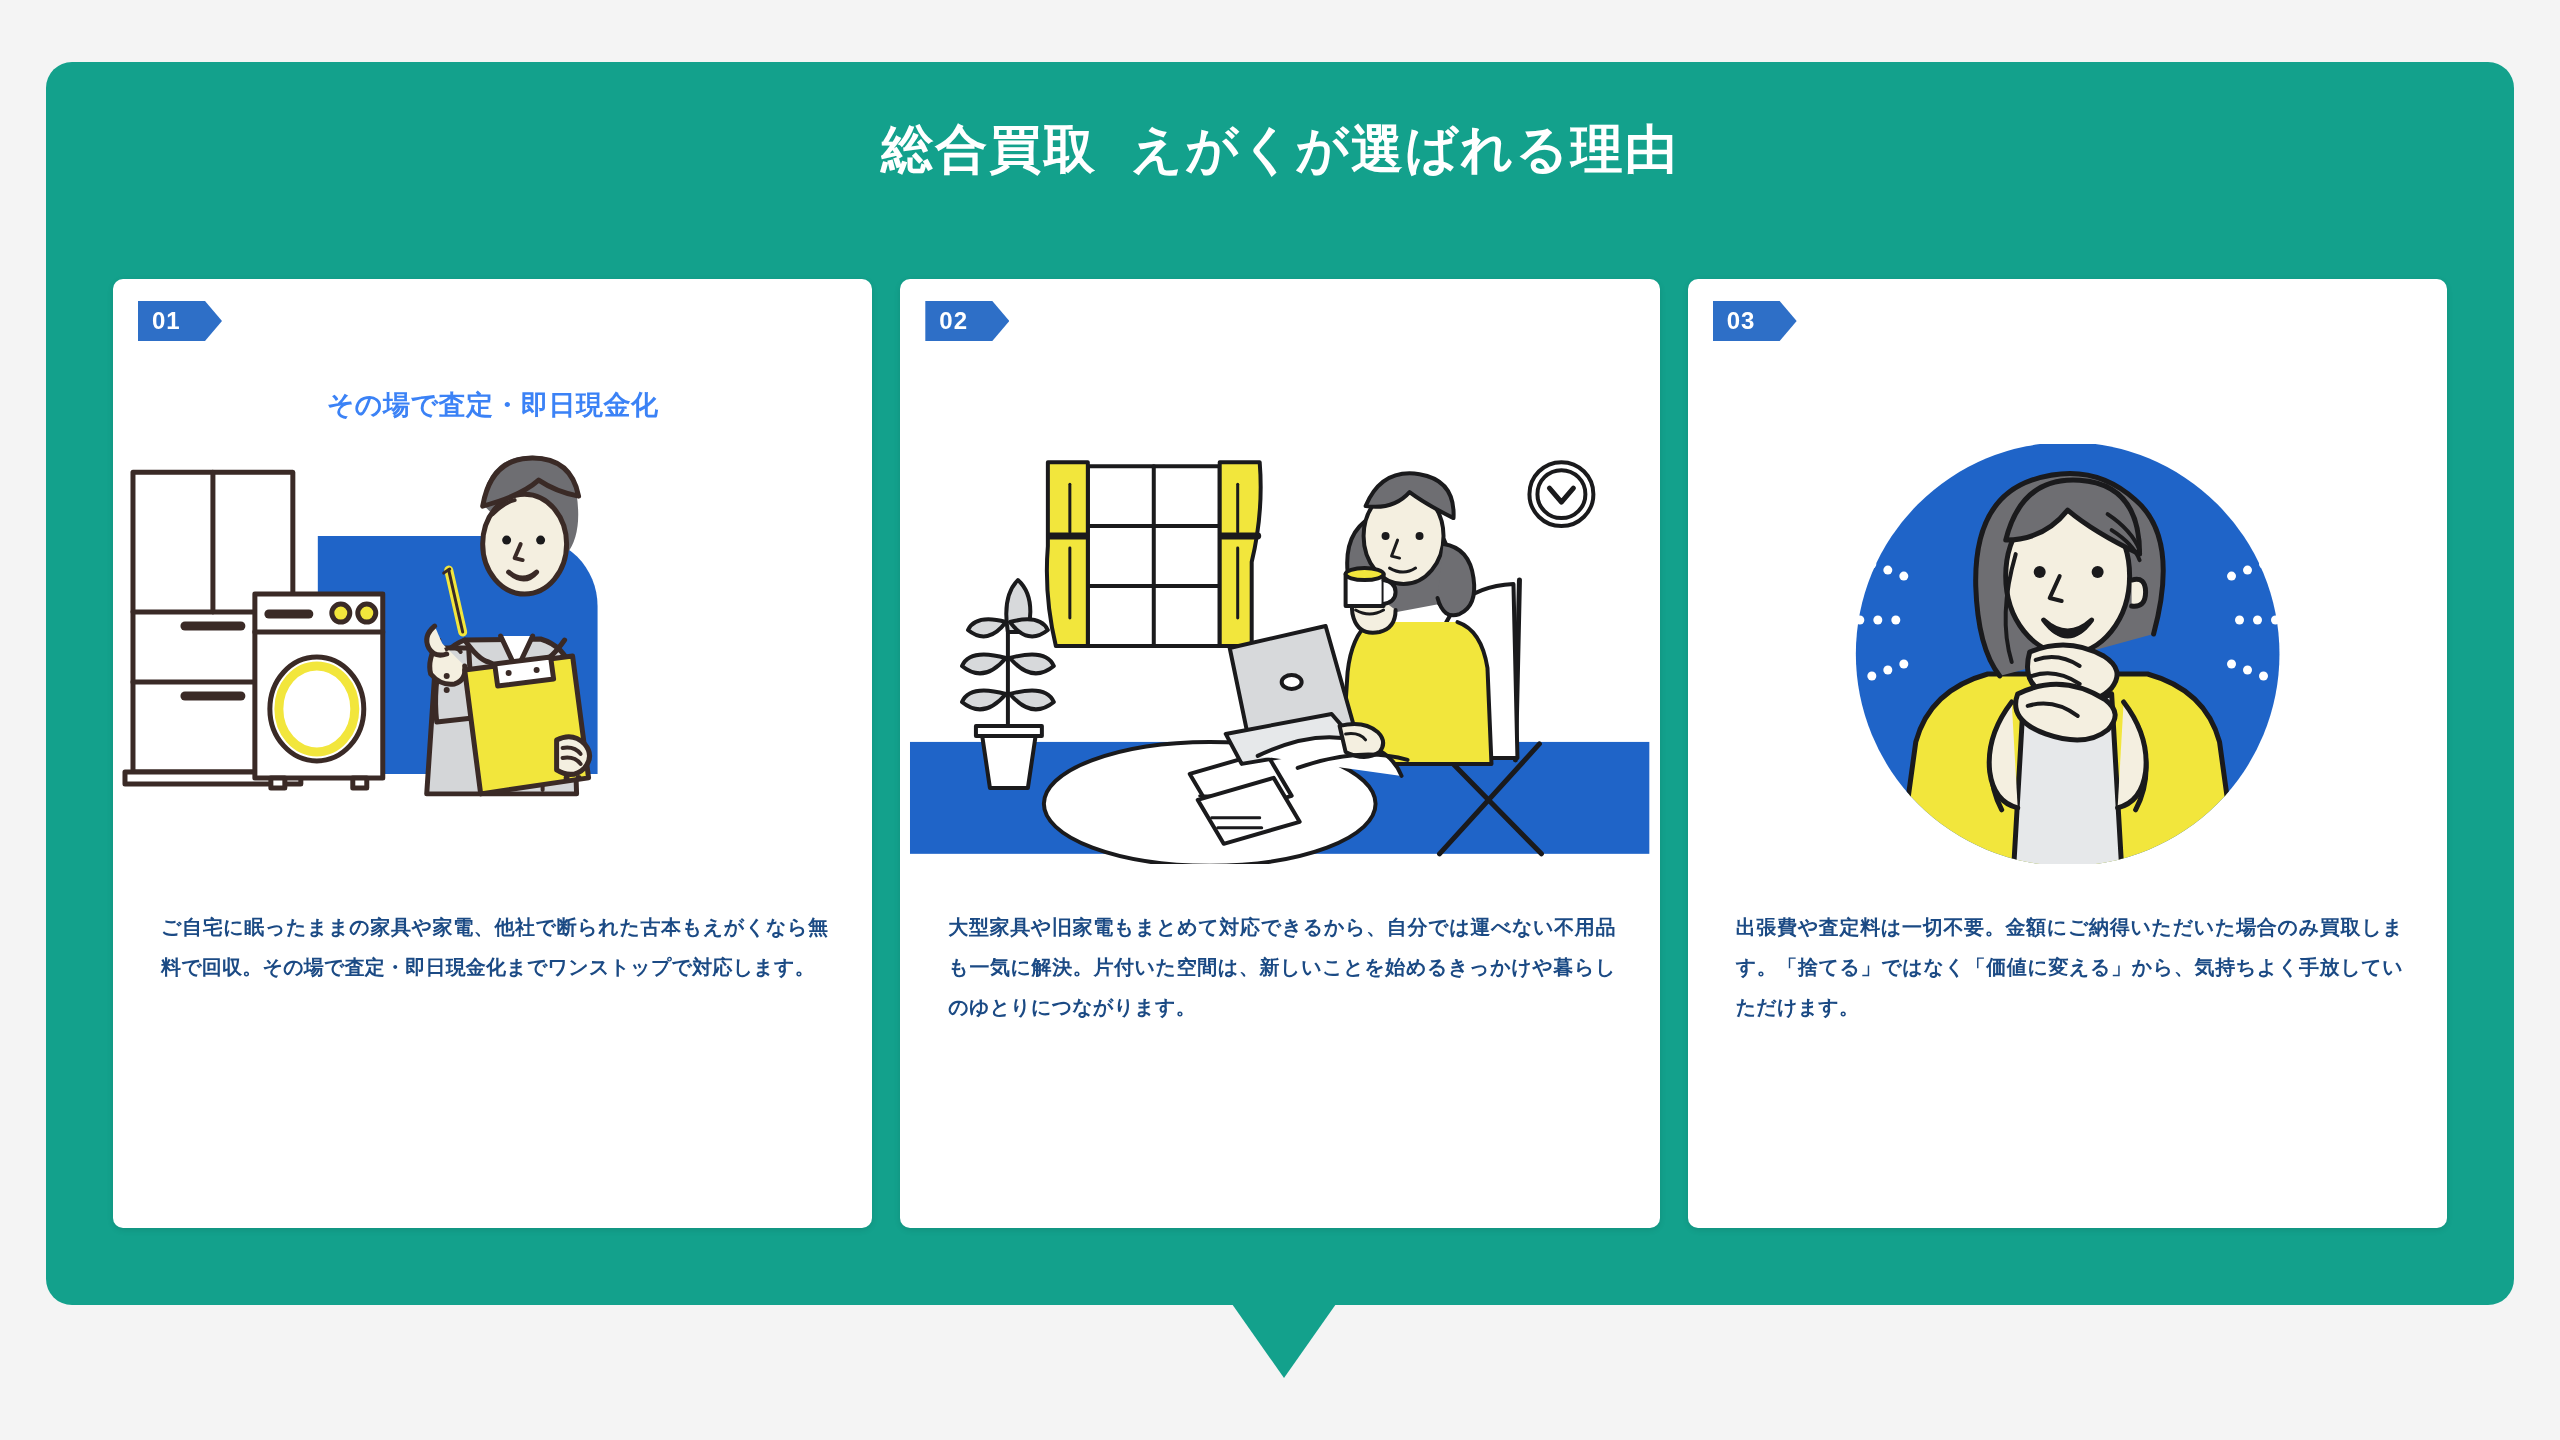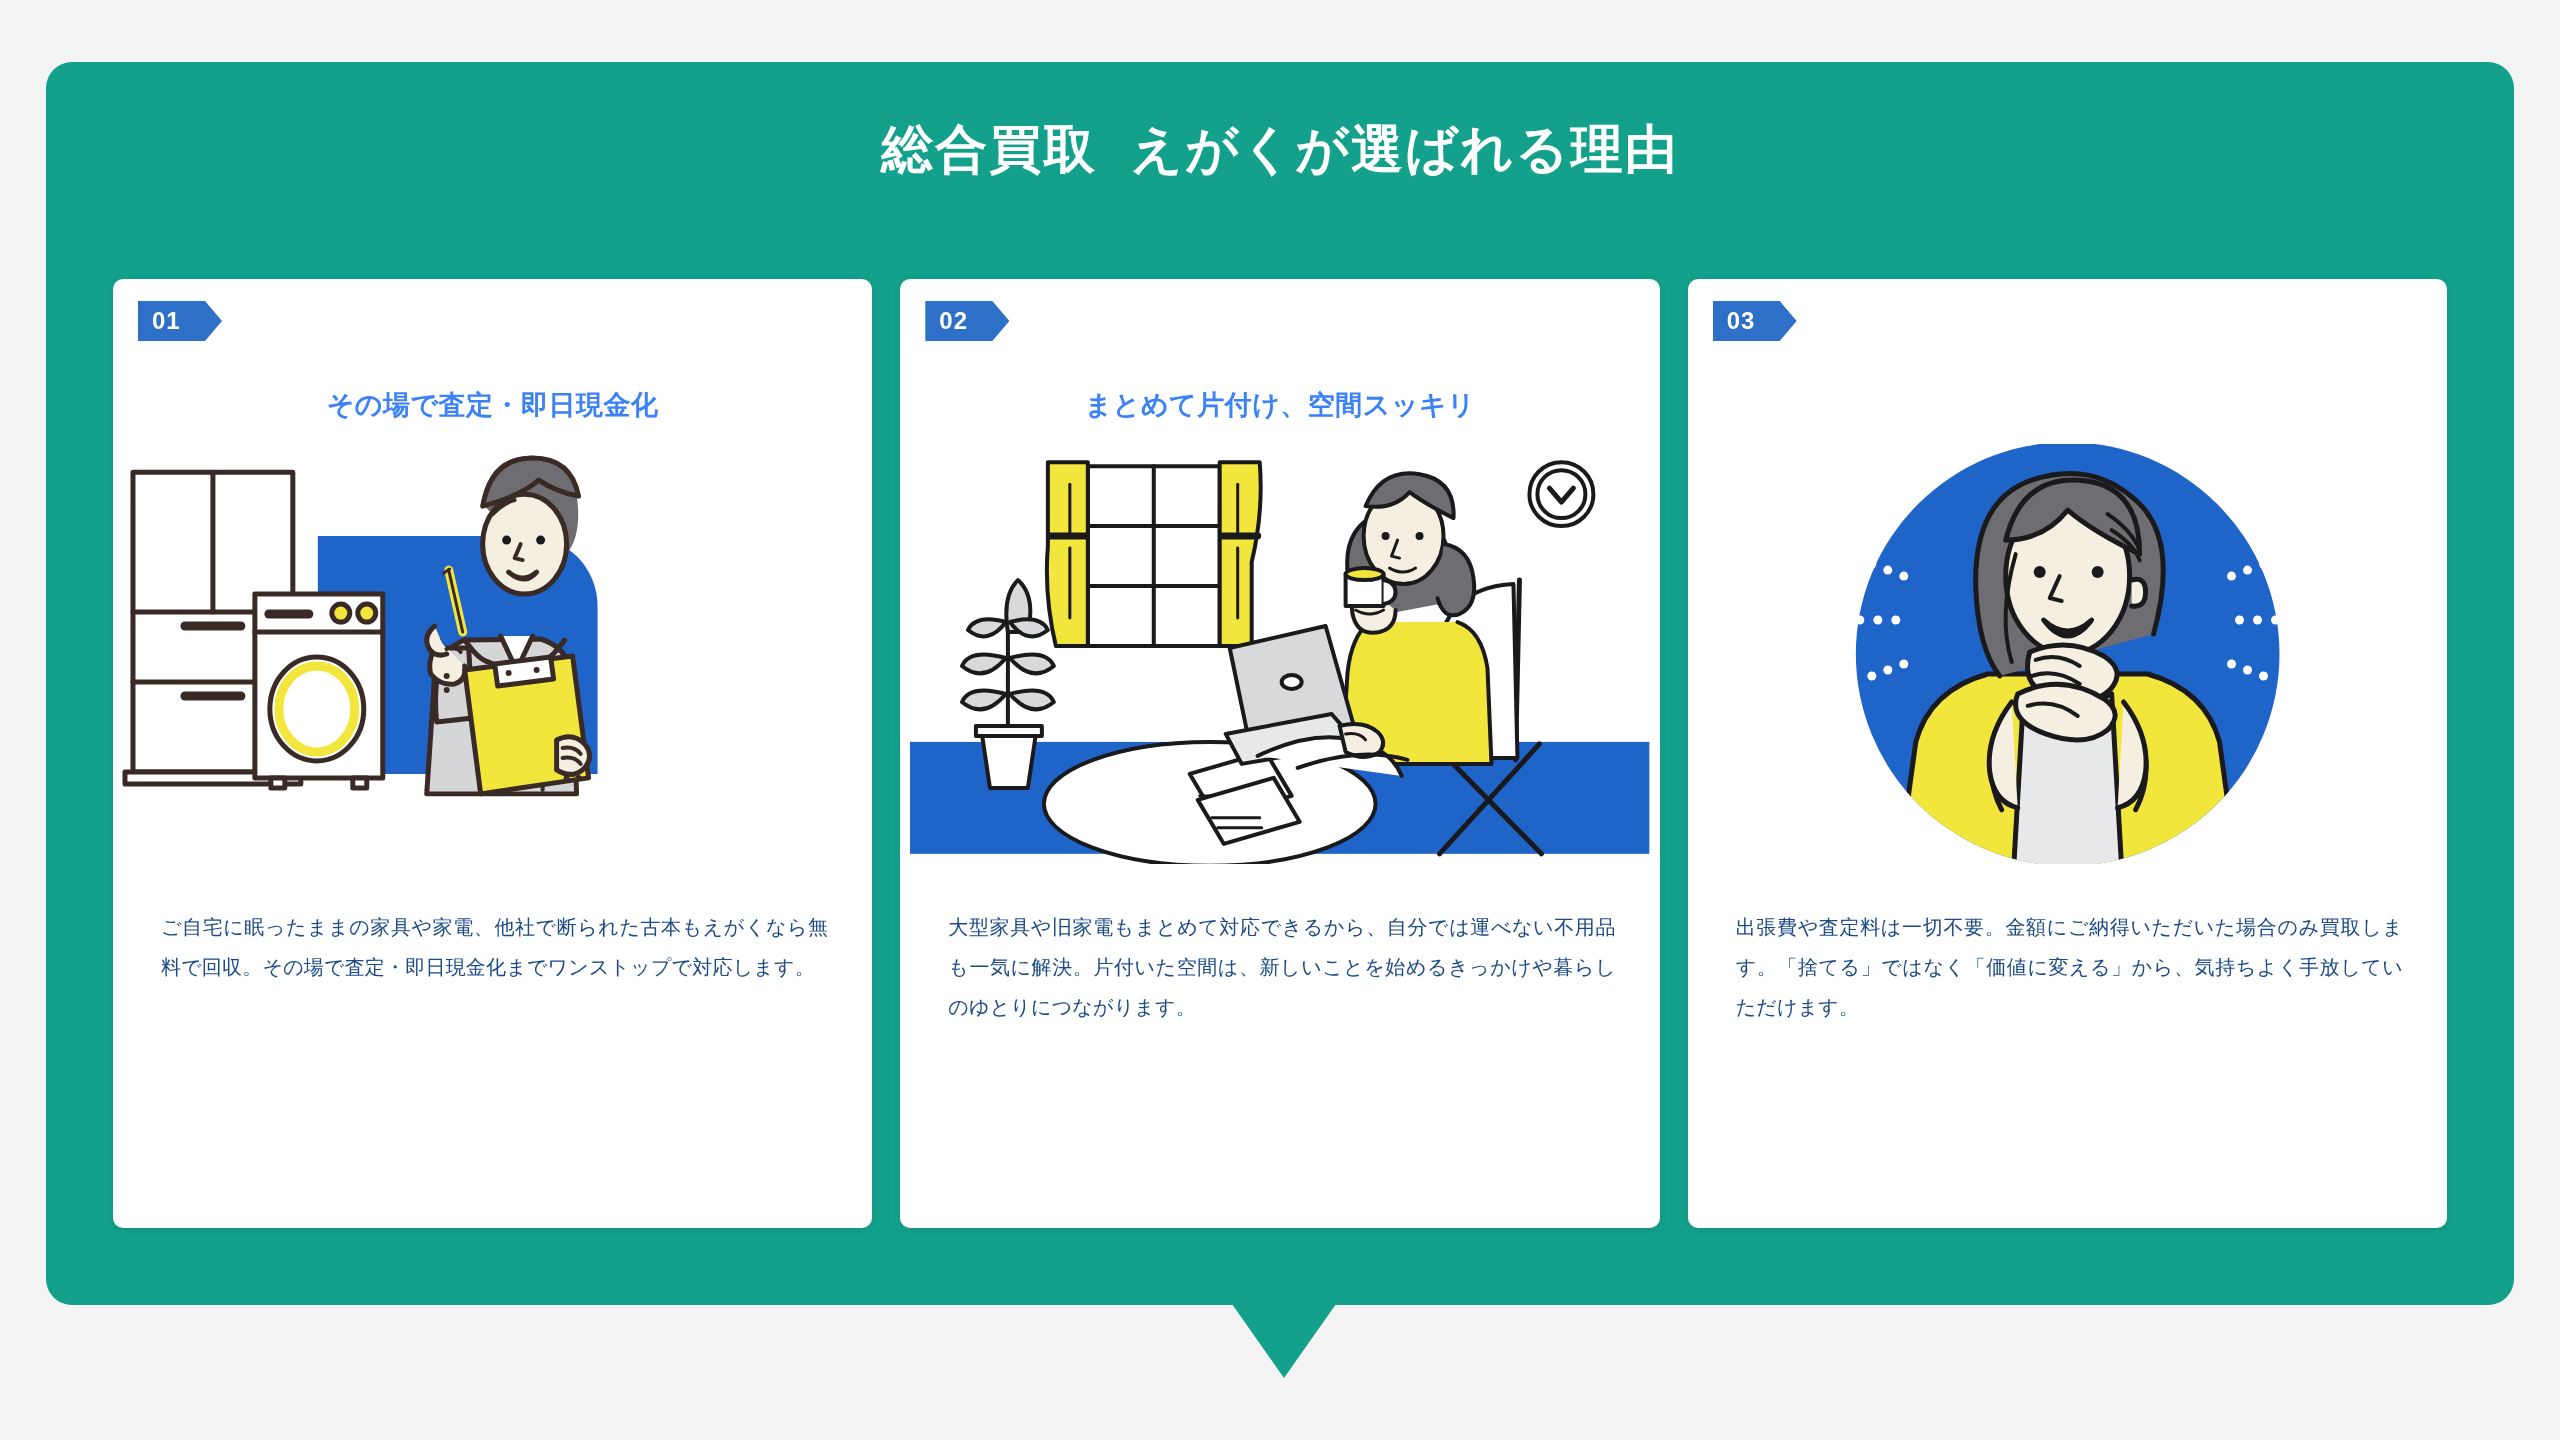--- a/index.html
+++ b/index.html
@@ -89,21 +89,21 @@
     width: 100%; height: 420px;
   }
   .art svg { display: block; width: 100%; height: 100%; }
 
   .card-body {
     position: absolute;
     left: 48px; right: 44px;
     top: 628px;
     color: #1B4A84;
     font-size: 20px;
-    font-weight: 400;
+    font-weight: 700;
     line-height: 2.0;
     letter-spacing: 0.2px;
     text-align: justify;
   }
 </style>
 </head>
 <body>
 
 <div id="stage">
 
@@ -180,21 +180,20 @@
             <circle cx="334" cy="246" r="3" fill="#3A2A26" stroke="none"></circle>
           </g>
         </svg>
       </div>
 
       <div class="card-body">ご自宅に眠ったままの家具や家電、他社で断られた古本もえがくなら無料で回収。その場で査定・即日現金化までワンストップで対応します。</div>
     </div>
 
     <div class="card">
       <div class="badge">02</div>
-      <div class="card-heading">まとめて片付け、空間スッキリ</div>
 
       <div class="art">
         <svg viewBox="0 0 760 420" preserveAspectRatio="xMidYMid meet">
           <g stroke="#1A1A1C" stroke-width="4" stroke-linecap="round" stroke-linejoin="round" fill="none">
 
             <rect x="10" y="298" width="740" height="112" fill="#1F64C8" stroke="none"></rect>
 
             <rect x="188" y="22" width="132" height="180" fill="#fff"></rect>
             <line x1="254" y1="22" x2="254" y2="202"></line>
             <line x1="188" y1="82" x2="320" y2="82"></line>

